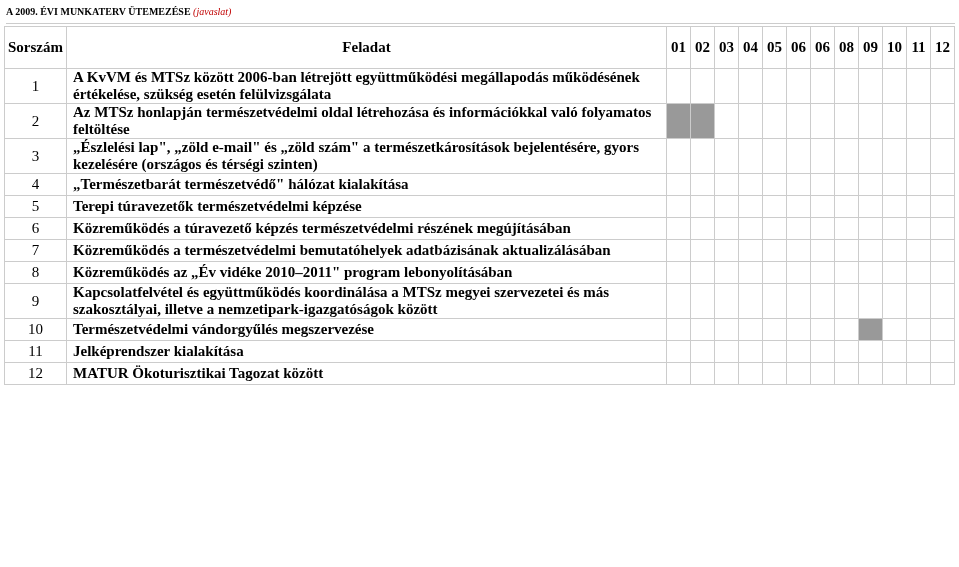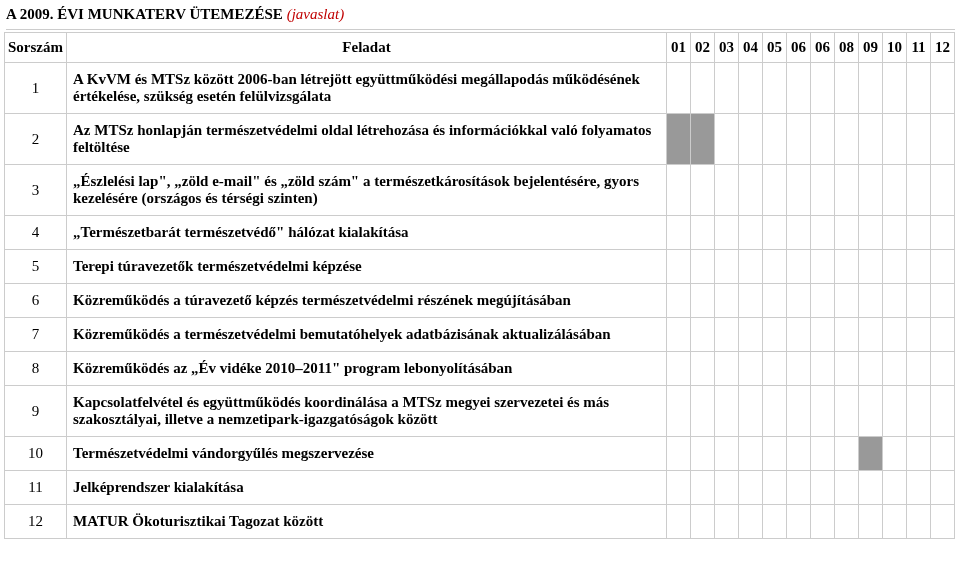--- a/index.html
+++ b/index.html
@@ -5,21 +5,21 @@
   body {
     font-family: "Times New Roman", Times, serif;
     font-size: 15px;
     margin: 0;
     padding: 4px;
     background: #fff;
     color: #000;
   }
   .title-line {
     font-weight: bold;
-    font-size: 15px;
+    font-size: 10px;
     margin: 2px 0 2px 2px;
     padding-bottom: 6px;
     border-bottom: 1px solid #ccc;
   }
   .title-suffix {
     font-style: italic;
     color: #c00000;
     font-weight: normal;
   }
   table {
@@ -28,35 +28,35 @@
     table-layout: fixed;
   }
   th, td {
     border: 1px solid #ccc;
     vertical-align: top;
     padding: 0;
   }
   th {
     font-weight: bold;
     text-align: center;
-    padding: 6px 2px;
+    padding: 12px 2px;
     border-bottom: 1px solid #ccc;
     vertical-align: middle;
   }
   col.idx { width: 62px; }
   col.feat { width: auto; }
   col.m { width: 24px; }
   td.idx {
     text-align: center;
     padding: 2px 4px;
     vertical-align: middle;
   }
   td.feat {
     text-align: left;
-    padding: 8px 6px;
+    padding: 0 6px;
     font-weight: bold;
     vertical-align: middle;
   }
   td.m {
     padding: 0;
     height: 100%;
   }
   .filled {
     background: #999;
   }

